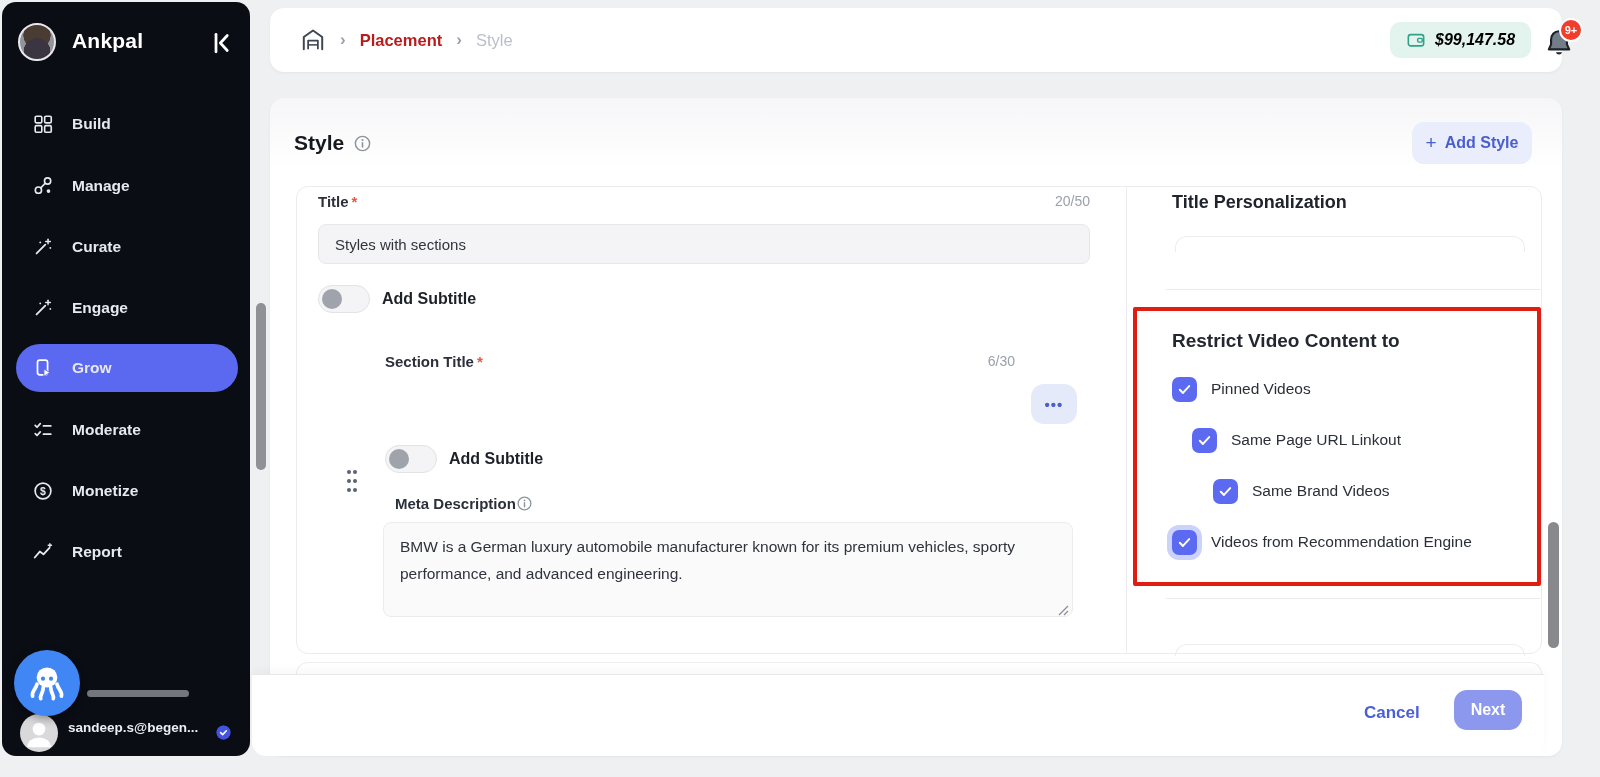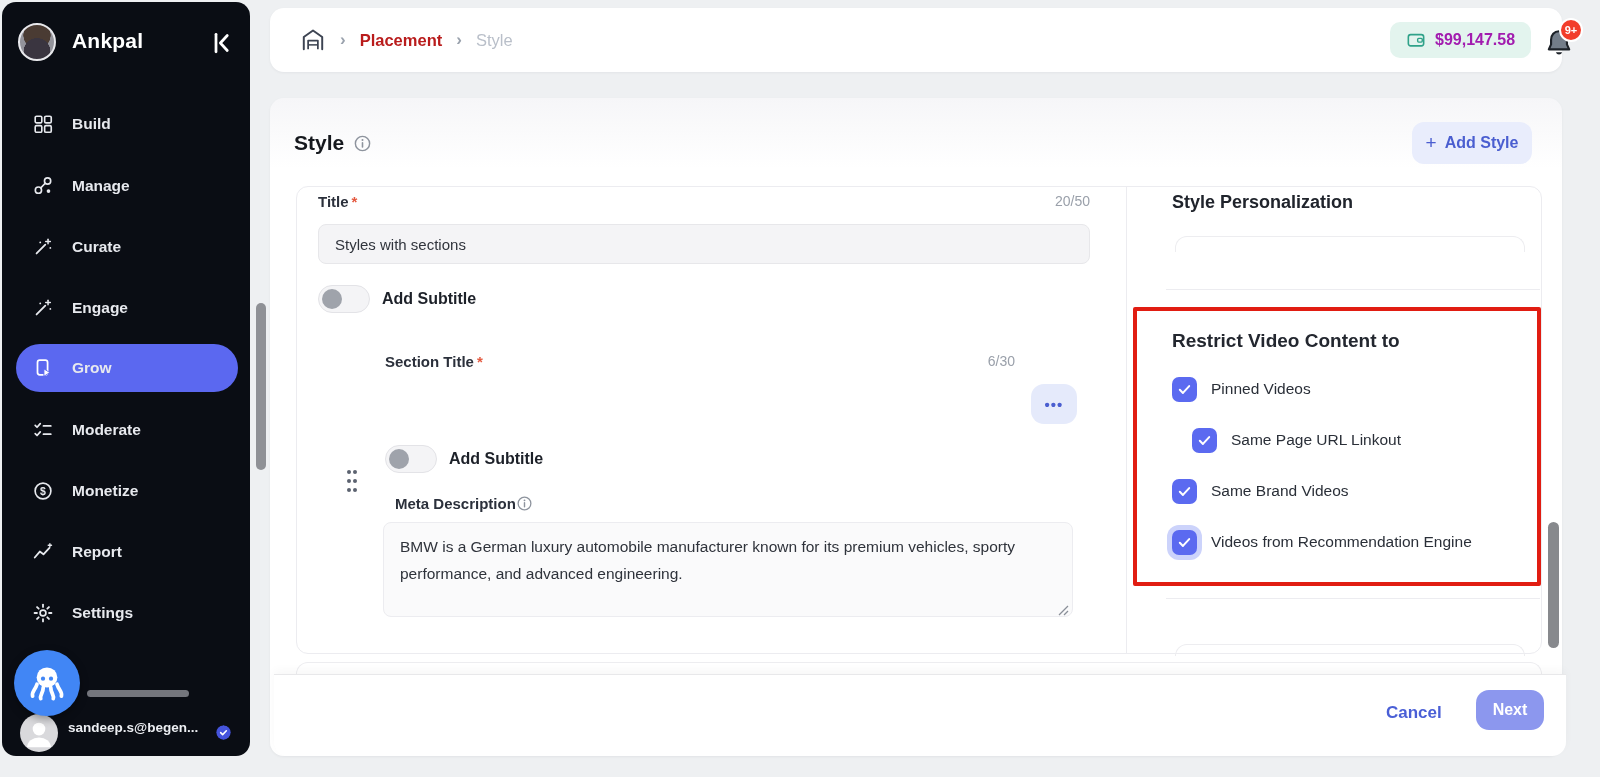--- a/index.html
+++ b/index.html
@@ -39,21 +39,21 @@
     background:#8f9196; border-radius:5px; z-index:4; cursor:pointer; }
 
   
   .topbar { position:absolute; left:270px; top:8px; width:1292px; height:64px; background:#fff;
     border-radius:14px; box-shadow:0 1px 3px rgba(20,20,40,.05); }
   .crumbs { position:absolute; left:30px; top:0; height:64px; display:flex; align-items:center; gap:14px; }
   .crumb-sep { color:#9aa2ad; font-size:17px; font-weight:700; }
   .crumb-current { color:#b91c1c; font-size:16.5px; font-weight:700; cursor:pointer; }
   .crumb-muted { color:#b9bfc9; font-size:16.5px; font-weight:400; }
   .wallet { position:absolute; left:1120px; top:14px; height:36px; padding:16px 16px; background:#e3f4ee;
-    border-radius:10px; display:flex; align-items:center; gap:9px; color:#a21caf; font-size:16px; font-weight:700; cursor:pointer; }
+    border-radius:10px; display:flex; align-items:center; gap:9px; color:#000000; font-size:16px; font-weight:700; cursor:pointer;font-style:italic; }
   .bell-wrap { position:absolute; left:1272px; top:14px; width:44px; height:40px; cursor:pointer; }
   .bell-badge { position:absolute; left:17px; top:-4px; min-width:24px; height:24px; border-radius:12px;
     background:#f23d2b; color:#fff; font-size:11px; font-weight:700; display:flex; align-items:center;
     justify-content:center; border:2px solid #fff; z-index:2; }
 
   
   .main-card { position:absolute; left:270px; top:98px; width:1292px; height:658px;
     background:linear-gradient(#f6f6f8, #ffffff 70px); border-radius:14px; box-shadow:0 1px 3px rgba(20,20,40,.05); }
   .page-title { position:absolute; left:294px; top:131px; font-size:21px; font-weight:700; color:#15181d; display:flex; align-items:center; gap:9px; }
   .add-style-btn { position:absolute; left:1412px; top:122px; width:120px; height:42px; background:#e9edfc;
@@ -100,21 +100,21 @@
   .cbx.ring { box-shadow:0 0 0 5px #ccd3fb; }
   .opt-label { font-size:15.5px; color:#2a2f38; }
   .right-scroll-thumb { position:absolute; left:1548px; top:522px; width:11px; height:126px;
     background:#87898d; border-radius:6px; cursor:pointer; z-index:6; }
   .rp-partial-bottom { position:absolute; left:1175px; top:644px; width:350px; height:12px;
     border:1px solid #ededf0; border-bottom:none; border-radius:12px 12px 0 0; }
 
   
   .bottom-partial { position:absolute; left:296px; top:662px; width:1246px; height:12px; background:#fff;
     border:1px solid #ededf0; border-bottom:none; border-radius:12px 12px 0 0; }
-  .footer { position:absolute; left:274px; top:674px; width:1292px; height:82px; background:#fff;
+  .footer { position:absolute; left:252px; top:674px; width:1292px; height:82px; background:#fff;
     border-top:1px solid #e8e8ea; border-radius:0 0 14px 14px; box-shadow:0 -4px 10px rgba(0,0,0,.03); z-index:7; }
   .cancel-btn { position:absolute; left:1098px; top:18px; background:none; border:none; color:#4a5fd6;
     font-size:17px; font-weight:700; cursor:pointer; padding:10px 14px; font-family:"Liberation Sans",sans-serif; }
   .next-btn { position:absolute; left:1202px; top:15px; width:68px; height:40px; background:#8c97ee; border:none;
     border-radius:13px; color:#fff; font-size:16px; font-weight:700; cursor:pointer; font-family:"Liberation Sans",sans-serif; }
 
   .icon-info { display:inline-flex; }
 </style>
 </head>
 <body>
@@ -203,36 +203,20 @@
 
     <div class="nav-item" style="top:530px;">
       <svg width="22" height="22" viewBox="0 0 24 24">
         <polyline points="3,18 8.5,11.5 12.5,14.5 19,7.5" fill="none" stroke="#e7e9ee" stroke-width="2" stroke-linecap="round" stroke-linejoin="round"></polyline>
         <line x1="19.5" y1="3" x2="19.5" y2="6.5" stroke="#e7e9ee" stroke-width="1.5" stroke-linecap="round"></line>
         <line x1="17.7" y1="4.7" x2="21.3" y2="4.7" stroke="#e7e9ee" stroke-width="1.5" stroke-linecap="round"></line>
       </svg>
       <span>Report</span>
     </div>
 
-    <div class="nav-item" style="top:591px;">
-      <svg width="22" height="22" viewBox="0 0 24 24">
-        <circle cx="12" cy="12" r="3.2" fill="none" stroke="#e7e9ee" stroke-width="1.8"></circle>
-        <g stroke="#e7e9ee" stroke-width="2" stroke-linecap="round">
-          <line x1="12" y1="2.8" x2="12" y2="5.4"></line>
-            <line x1="12" y1="18.6" x2="12" y2="21.2"></line>
-          <line x1="2.8" y1="12" x2="5.4" y2="12"></line>
-            <line x1="18.6" y1="12" x2="21.2" y2="12"></line>
-          <line x1="5.5" y1="5.5" x2="7.3" y2="7.3"></line>
-            <line x1="16.7" y1="16.7" x2="18.5" y2="18.5"></line>
-          <line x1="5.5" y1="18.5" x2="7.3" y2="16.7"></line>
-            <line x1="16.7" y1="7.3" x2="18.5" y2="5.5"></line>
-        </g>
-      </svg>
-      <span>Settings</span>
-    </div>
 
     <div class="sb-hscroll"></div>
 
     <div class="sb-user">
       <div class="sb-user-avatar">
         <svg width="38" height="38" viewBox="0 0 24 24">
           <circle cx="12" cy="9.5" r="4" fill="#fff"></circle>
           <path d="M4.5 21 a7.5 6.2 0 0 1 15 0 Z" fill="#fff"></path>
         </svg>
       </div>
@@ -365,21 +349,21 @@
     </span>
   </div>
   <textarea class="meta-area" style="">BMW is a German luxury automobile manufacturer known for its premium vehicles, sporty performance, and advanced engineering.</textarea>
   <div class="resize-glyph">
     <svg width="11" height="11" viewBox="0 0 11 11">
       <line x1="1" y1="10" x2="10" y2="1" stroke="#8a8f98" stroke-width="1.3"></line>
       <line x1="6" y1="10" x2="10" y2="6" stroke="#8a8f98" stroke-width="1.3"></line>
     </svg>
   </div>
 
-  <div class="rp-title">Style Personalization</div>
+  <div class="rp-title">Title Personalization</div>
   <div class="rp-partial-top"></div>
   <div class="rp-divider" style="top:289px;"></div>
 
   <div class="restrict-title">Restrict Video Content to</div>
 
   <div class="opt-row" style="top:376px;text-align:right;">
     <span class="cbx">
       <svg width="15" height="15" viewBox="0 0 24 24">
           <polyline points="4.5,12.5 9.5,17.5 19.5,6.5" fill="none" stroke="#fff" stroke-width="3.2" stroke-linecap="round" stroke-linejoin="round"></polyline>
         </svg>
@@ -387,21 +371,21 @@
     <span class="opt-label">Pinned Videos</span>
   </div>
   <div class="opt-row" style="top:427px;margin-left:20px;">
     <span class="cbx">
       <svg width="15" height="15" viewBox="0 0 24 24">
           <polyline points="4.5,12.5 9.5,17.5 19.5,6.5" fill="none" stroke="#fff" stroke-width="3.2" stroke-linecap="round" stroke-linejoin="round"></polyline>
         </svg>
     </span>
     <span class="opt-label">Same Page URL Linkout</span>
   </div>
-  <div class="opt-row" style="top:478px;">
+  <div class="opt-row" style="top:478px;margin-left:41px;">
     <span class="cbx">
       <svg width="15" height="15" viewBox="0 0 24 24">
           <polyline points="4.5,12.5 9.5,17.5 19.5,6.5" fill="none" stroke="#fff" stroke-width="3.2" stroke-linecap="round" stroke-linejoin="round"></polyline>
         </svg>
     </span>
     <span class="opt-label">Same Brand Videos</span>
   </div>
   <div class="opt-row" style="top:529px;">
     <span class="cbx ring">
       <svg width="15" height="15" viewBox="0 0 24 24">

